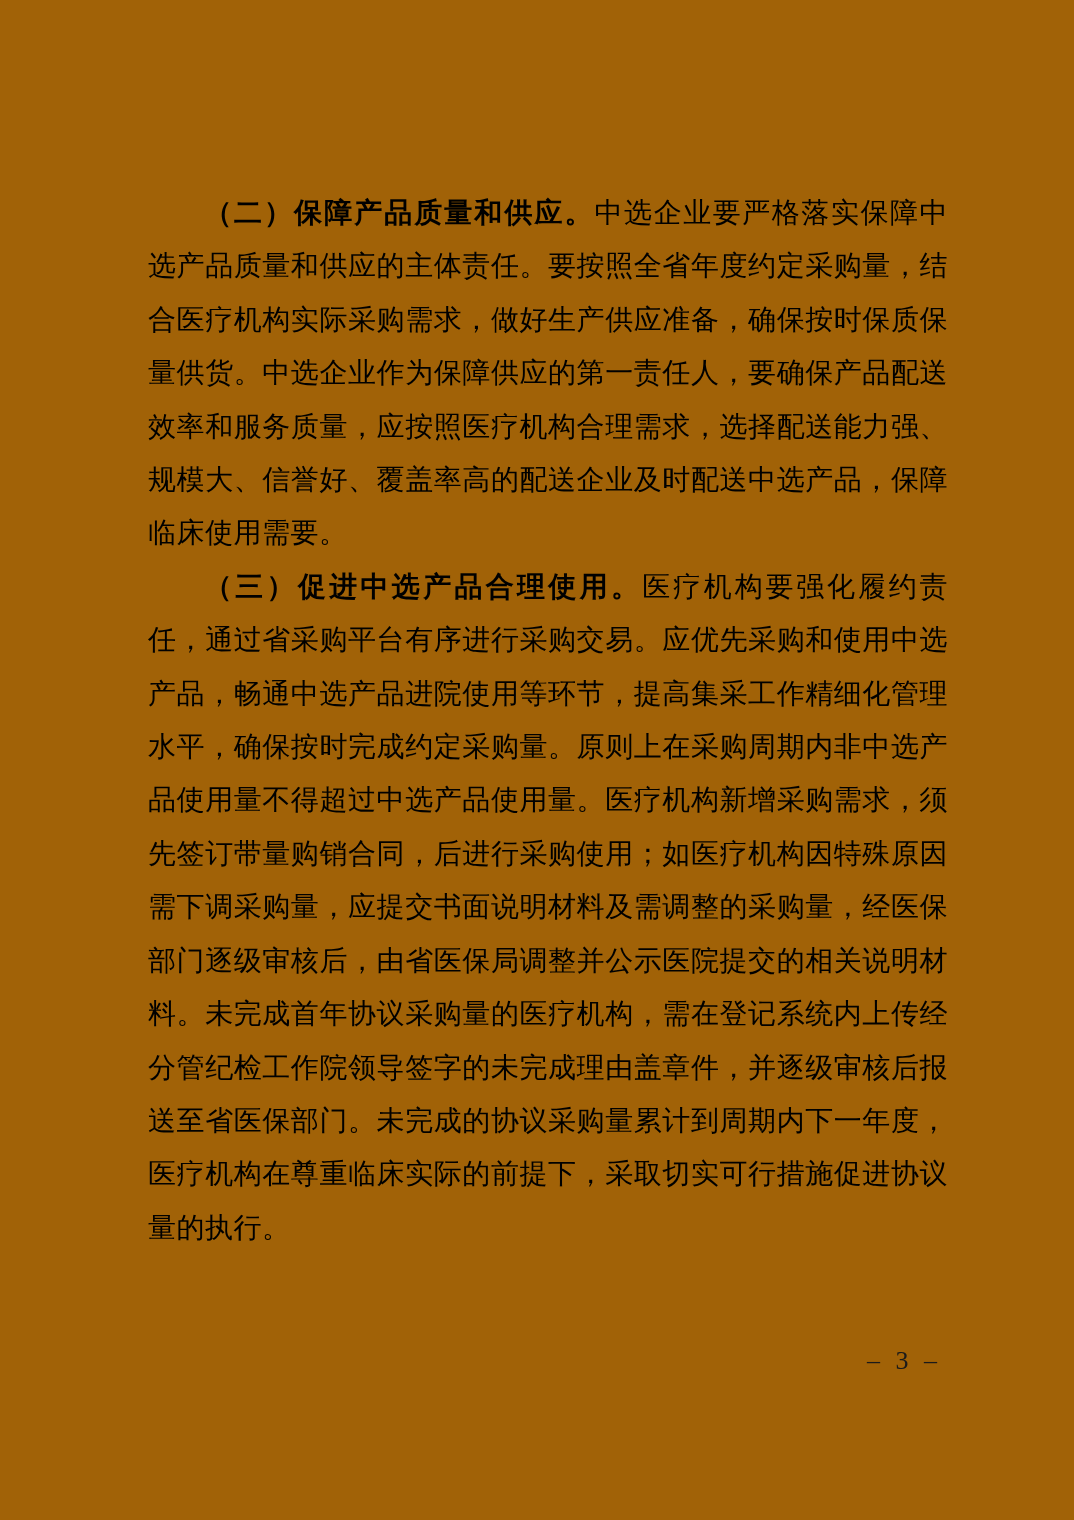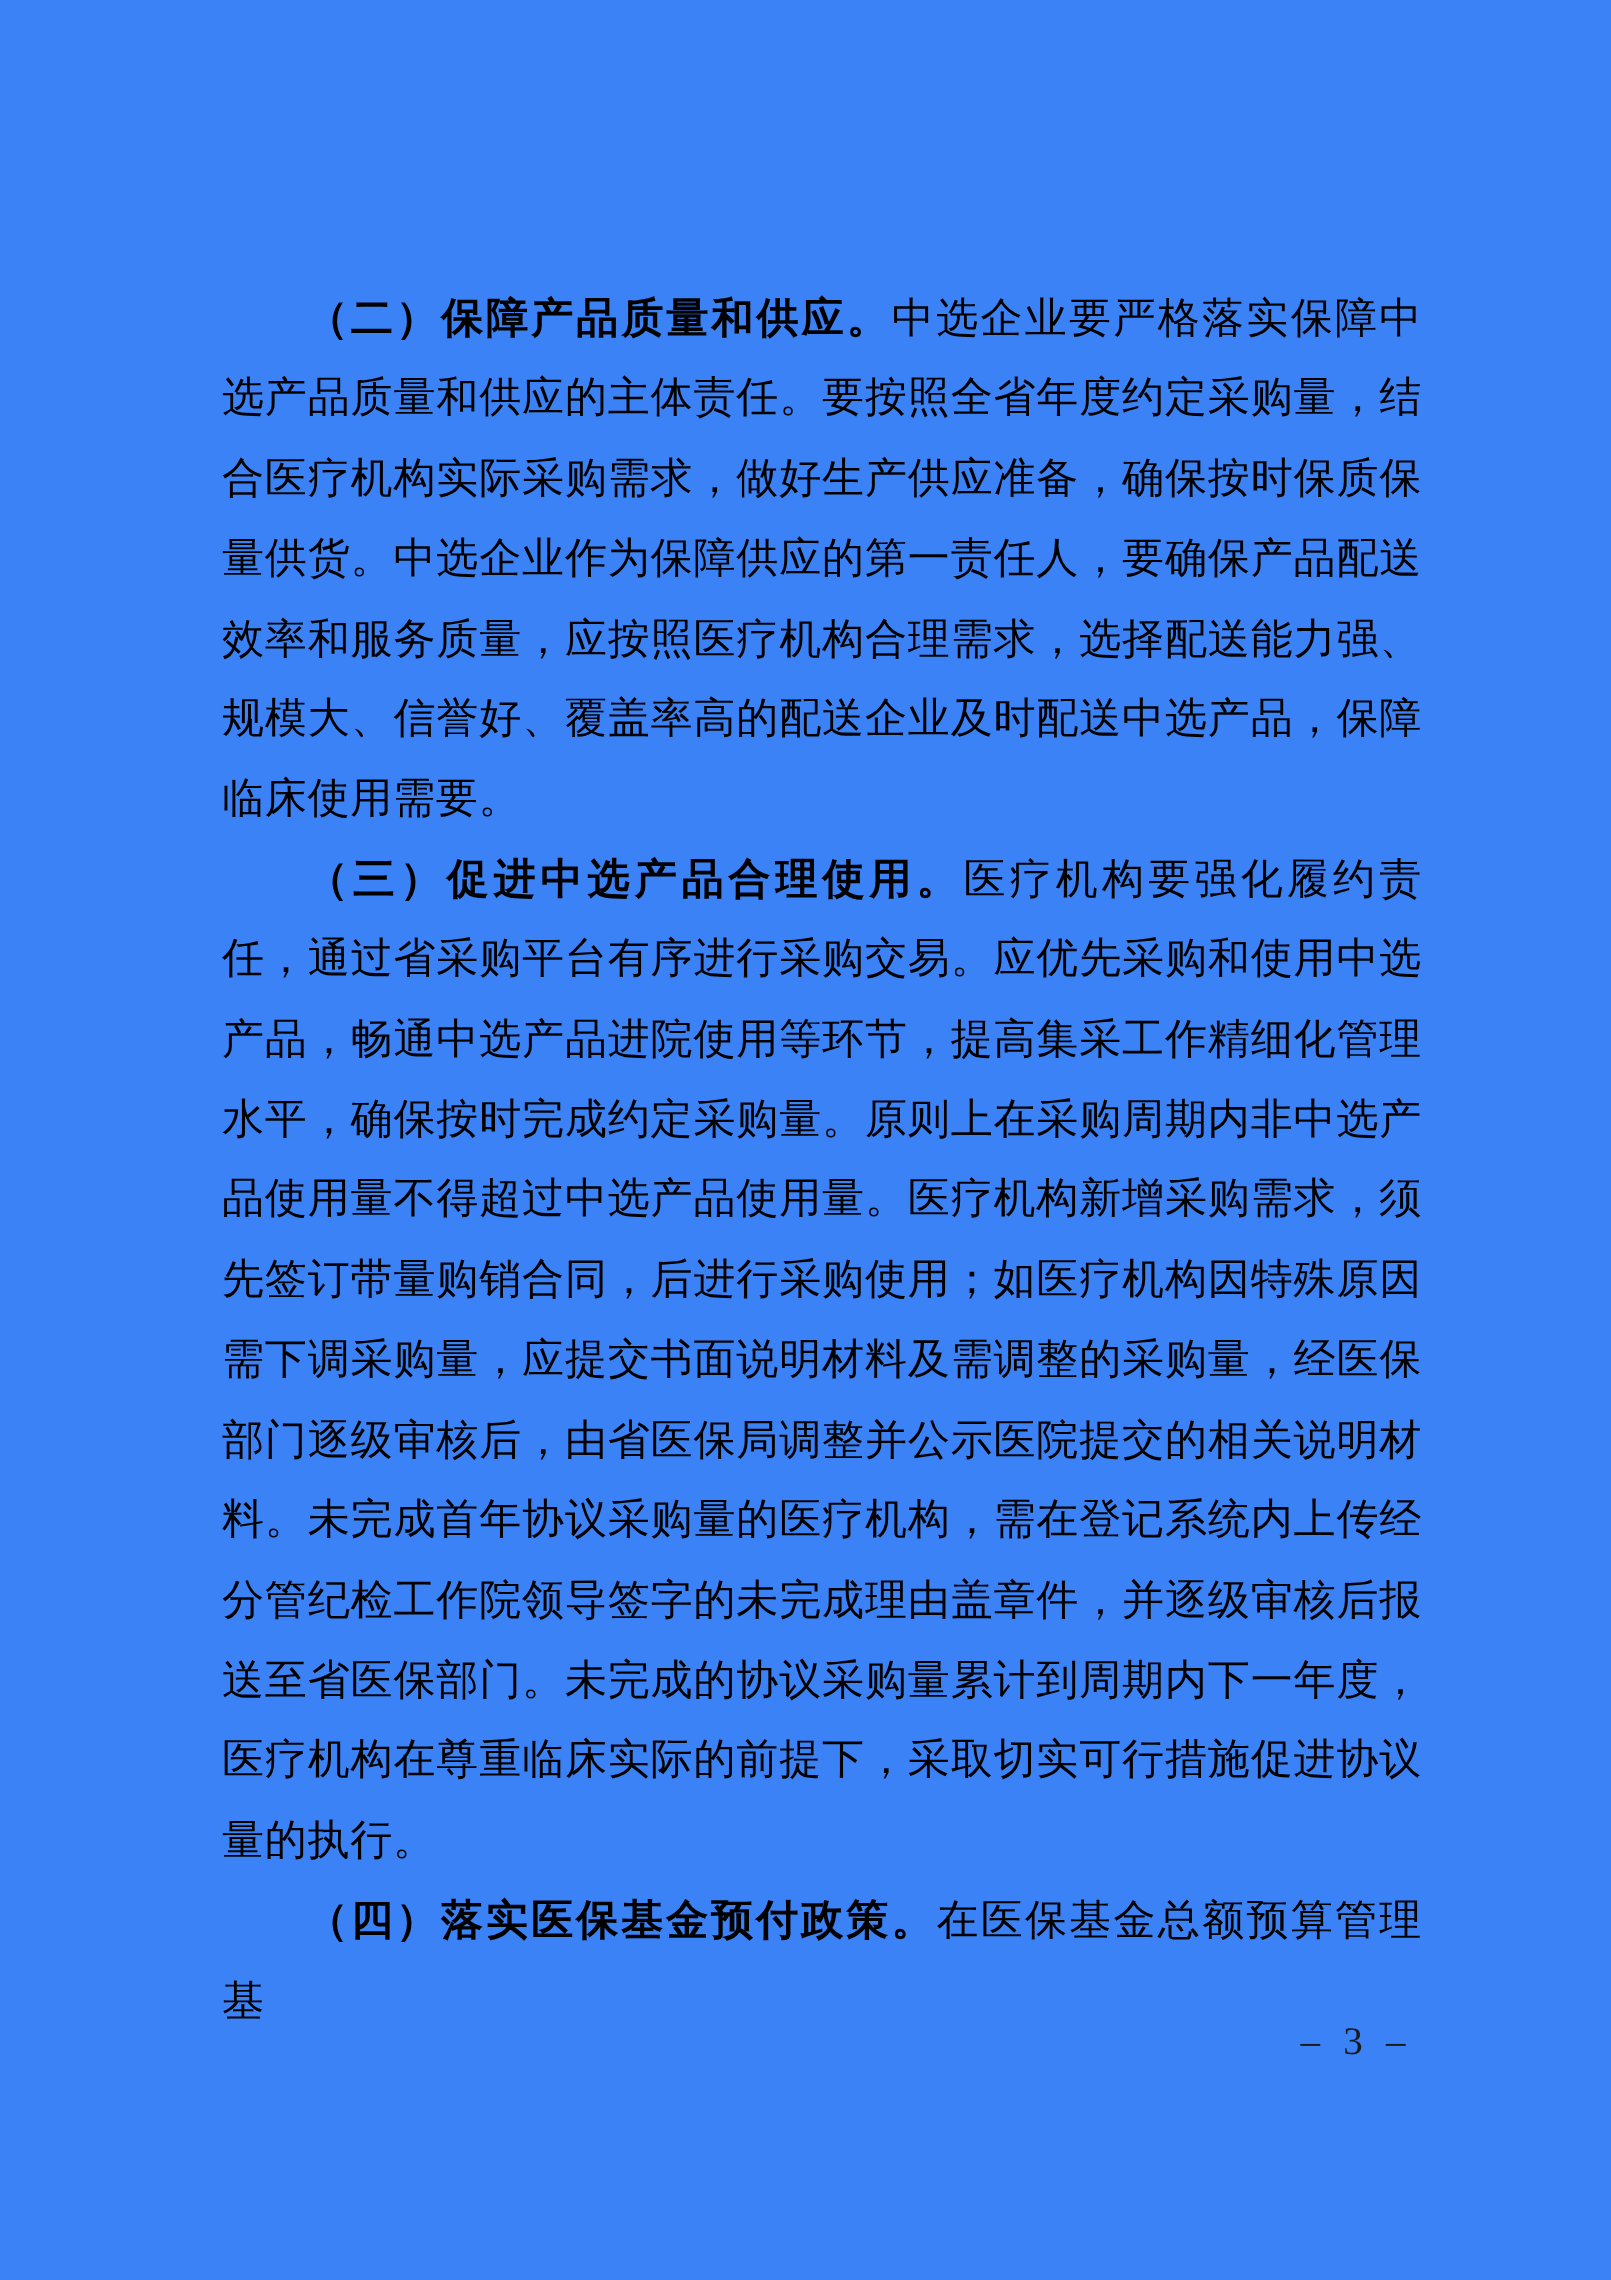--- a/index.html
+++ b/index.html
@@ -4,21 +4,21 @@
   <style>
     html, body {
       margin: 0;
       padding: 0;
       background: #ffffff;
     }
     .page {
       position: relative;
       width: 1074px;
       height: 1520px;
-      background: #3b82f6;
+      background: #a16207;
       color: #000000;
       font-family: "Liberation Serif", "DejaVu Serif", serif;
       overflow: hidden;
     }
     .doc-body {
       position: absolute;
       left: 148px;
       top: 186px;
       width: 800px;
       font-size: 28px;
@@ -50,16 +50,15 @@
       font-family: "Liberation Serif", "DejaVu Serif", serif;
     }
   </style>
 </head>
 <body>
 
 <div class="page">
   <div class="doc-body">
     <p class="para"><span class="para-heading">（二）保障产品质量和供应。</span><span class="para-text">中选企业要严格落实保障中选产品质量和供应的主体责任。要按照全省年度约定采购量，结合医疗机构实际采购需求，做好生产供应准备，确保按时保质保量供货。中选企业作为保障供应的第一责任人，要确保产品配送效率和服务质量，应按照医疗机构合理需求，选择配送能力强、规模大、信誉好、覆盖率高的配送企业及时配送中选产品，保障临床使用需要。</span></p>
     <p class="para"><span class="para-heading">（三）促进中选产品合理使用。</span><span class="para-text">医疗机构要强化履约责任，通过省采购平台有序进行采购交易。应优先采购和使用中选产品，畅通中选产品进院使用等环节，提高集采工作精细化管理水平，确保按时完成约定采购量。原则上在采购周期内非中选产品使用量不得超过中选产品使用量。医疗机构新增采购需求，须先签订带量购销合同，后进行采购使用；如医疗机构因特殊原因需下调采购量，应提交书面说明材料及需调整的采购量，经医保部门逐级审核后，由省医保局调整并公示医院提交的相关说明材料。未完成首年协议采购量的医疗机构，需在登记系统内上传经分管纪检工作院领导签字的未完成理由盖章件，并逐级审核后报送至省医保部门。未完成的协议采购量累计到周期内下一年度，医疗机构在尊重临床实际的前提下，采取切实可行措施促进协议量的执行。</span></p>
-    <p class="para"><span class="para-heading">（四）落实医保基金预付政策。</span><span class="para-text">在医保基金总额预算管理基</span></p>
   </div>
   <div class="page-number">– 3 –</div>
 </div>
 
 </body></html>

